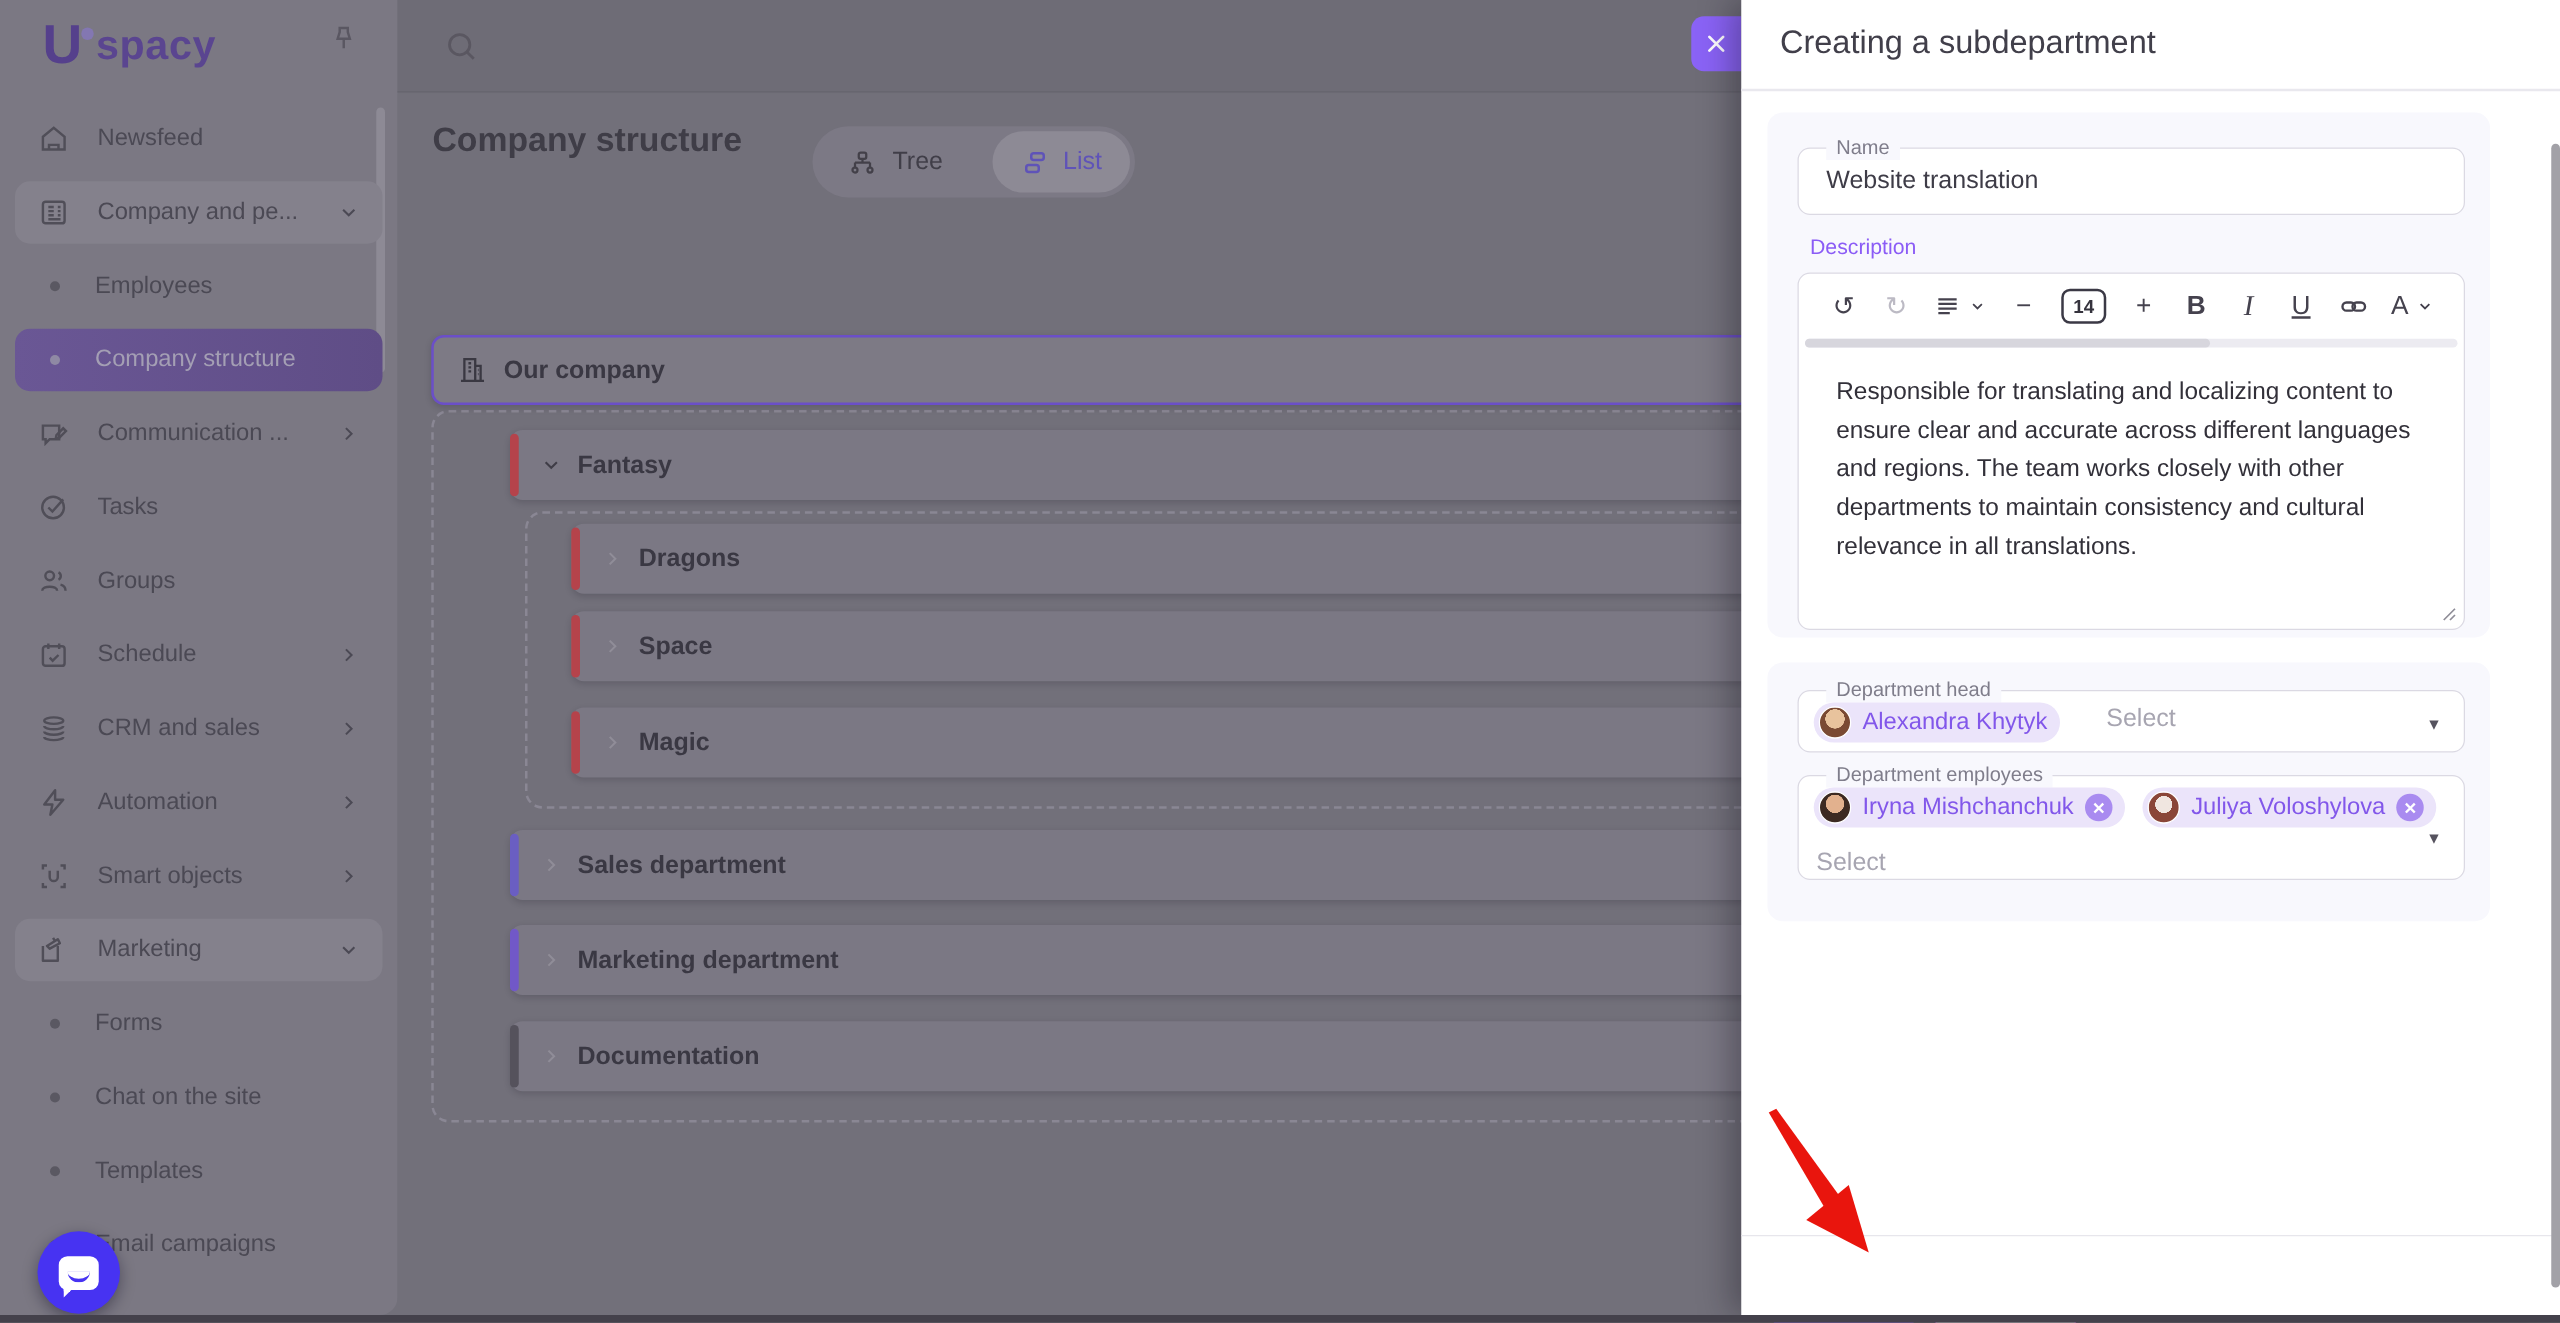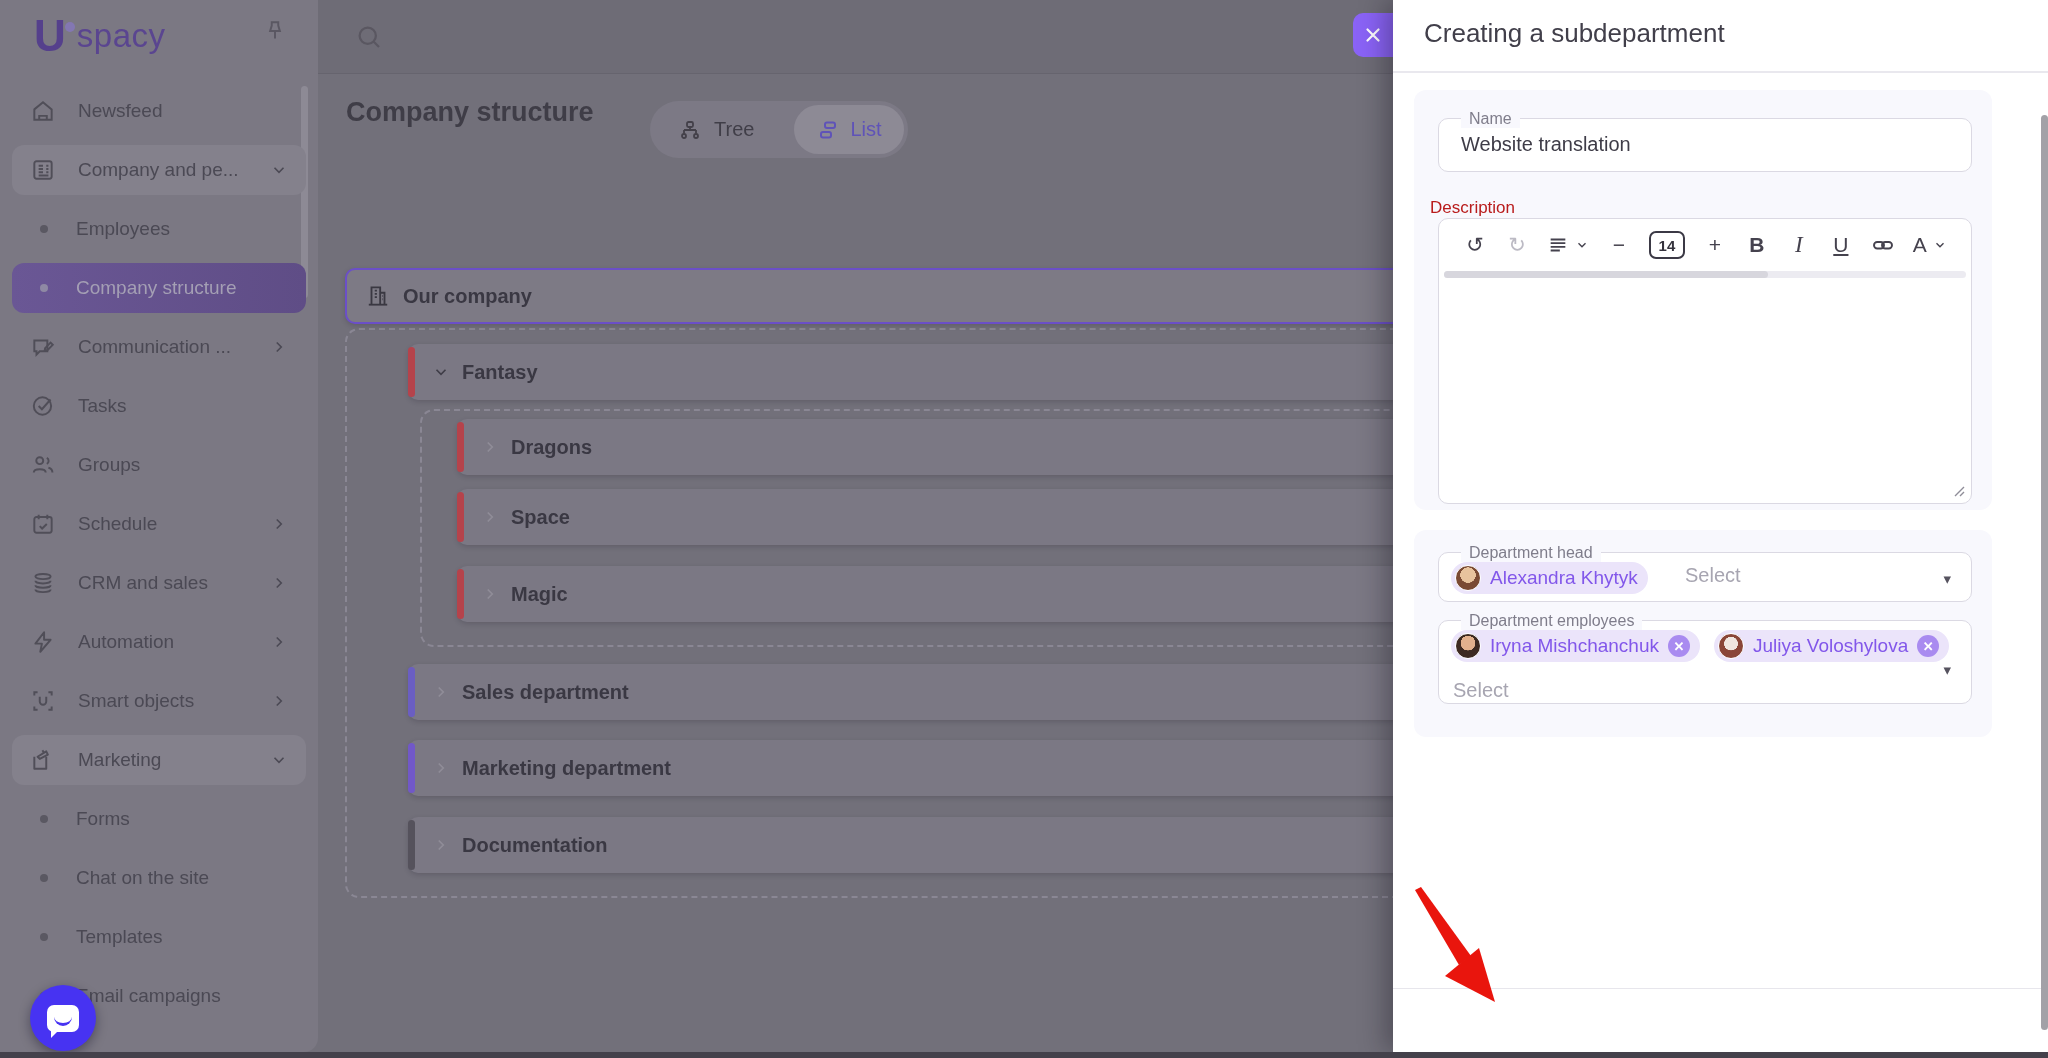--- a/index.html
+++ b/index.html
@@ -4,21 +4,21 @@
 <style>
   html,body{margin:0;padding:0;background:#44414b;}
   *{box-sizing:border-box;font-family:"Liberation Sans",sans-serif;}
   #screen{position:relative;width:2048px;height:1058px;overflow:hidden;background:#72707a;}
 
   
   .sidebar{position:absolute;left:0;top:0;width:318px;height:1052px;background:#7b7883;border-radius:0 0 14px 0;}
   .logo-row{position:absolute;left:34px;top:12px;height:48px;display:flex;align-items:center;}
   .logo-u{font-size:44px;font-weight:900;color:#55408c;letter-spacing:-2px;line-height:1;}
   .logo-dot{width:10px;height:10px;border-radius:50%;background:#8377b2;margin:-18px 2px 0 1px;}
-  .logo-text{font-size:33px;font-weight:400;color:#5a4590;letter-spacing:.5px;}
+  .logo-text{font-size:33px;font-weight:700;color:#5a4590;letter-spacing:.5px;}
   .pin-ico{position:absolute;left:262px;top:18px;color:#5a5762;}
   .side-scrollbar{position:absolute;left:301px;top:86px;width:7px;height:212px;border-radius:4px;background:#8d8a95;}
   .nav{position:absolute;left:0;top:86px;width:318px;}
   .nav-item{position:relative;height:50px;margin:0 12px 9px 12px;display:flex;align-items:center;border-radius:12px;color:#4b4954;}
   .nav-item .nav-ico{width:30px;height:30px;margin-left:16px;color:#504e58;flex:0 0 30px;display:flex;align-items:center;justify-content:center;}
   .nav-label{font-size:19px;margin-left:20px;white-space:nowrap;overflow:hidden;flex:1;}
   .nav-chev{margin-right:18px;color:#4b4954;}
   .nav-item.hl{background:#84818c;}
   .nav-item.child .nav-bullet{width:8px;height:8px;border-radius:50%;background:#5a5862;margin-left:28px;flex:0 0 8px;}
   .nav-item.child .nav-label{margin-left:28px;}
@@ -61,21 +61,21 @@
   .modal-close{position:absolute;left:1353px;top:13px;width:40px;height:44px;border-radius:10px 0 0 10px;background:#8a63f6;display:flex;align-items:center;justify-content:center;color:#fff;}
   .m-title{position:absolute;left:31px;top:18px;font-size:26px;font-weight:500;color:#413f4a;}
   .m-divider{position:absolute;left:0;top:71px;width:655px;height:2px;background:#e9e8ee;}
   .card{position:absolute;left:21px;width:578px;background:#f8f8fd;border-radius:12px;}
   .card1{top:90px;height:420px;}
   .card2{top:530px;height:207px;}
   .field{position:absolute;background:#fff;border:1px solid #dbd9e3;border-radius:10px;}
   .float-label{position:absolute;top:-9px;left:22px;background:#f8f8fd;padding:0 8px;font-size:16px;color:#7f7d8b;white-space:nowrap;}
   .f-name{left:24px;top:28px;width:534px;height:54px;}
   .f-name .val{position:absolute;left:22px;top:14px;font-size:20px;color:#3e3c47;}
-  .desc-label{position:absolute;left:16px;top:98px;font-size:17px;color:#b91c1c;margin-top:10px;}
+  .desc-label{position:absolute;left:34px;top:98px;font-size:17px;color:#8b5cf6;}
   .editor{position:absolute;left:24px;top:128px;width:534px;height:286px;background:#fff;border:1px solid #dbd9e3;border-radius:10px;}
   .ed-toolbar{display:flex;align-items:center;justify-content:space-between;height:52px;padding:0 24px;color:#45424e;}
   .tb{display:flex;align-items:center;justify-content:center;min-width:24px;height:32px;font-size:21px;}
   .tb.dis{color:#bcbac4;}
   .tb .small-chev{margin-left:6px;display:flex;}
   .fs-box{border:2px solid #3b3945;border-radius:7px;width:36px;height:28px;display:flex;align-items:center;justify-content:center;font-size:15px;font-weight:700;color:#35333d;}
   .tb.bold{font-weight:800;}
   .tb.italic{font-family:"Liberation Serif",serif;font-style:italic;font-size:23px;}
   .tb.under{text-decoration:underline;}
   .ed-hscroll{position:relative;height:7px;margin:0 5px;background:#ecebf1;border-radius:4px;}
@@ -449,20 +449,21 @@
             <span class="small-chev">
                 <svg width="14" height="14" viewBox="0 0 24 24" fill="none" stroke="currentColor" stroke-width="2.4">
                   <path d="M6 9l6 6 6-6"></path>
                 </svg>
               </span>
           </span>
         </div>
         <div class="ed-hscroll">
             <span class="thumb"></span>
           </div>
+        <div class="ed-text">Responsible for translating and localizing content to ensure clear and accurate across different languages and regions. The team works closely with other departments to maintain consistency and cultural relevance in all translations.</div>
         <span class="resize-h">
           <svg width="12" height="12" viewBox="0 0 12 12" stroke="currentColor" stroke-width="1.4">
               <path d="M2 11 11 2M7 11l4-4"></path>
             </svg>
         </span>
       </div>
     </div>
 
     <div class="card card2">
       <div class="field f-head">

